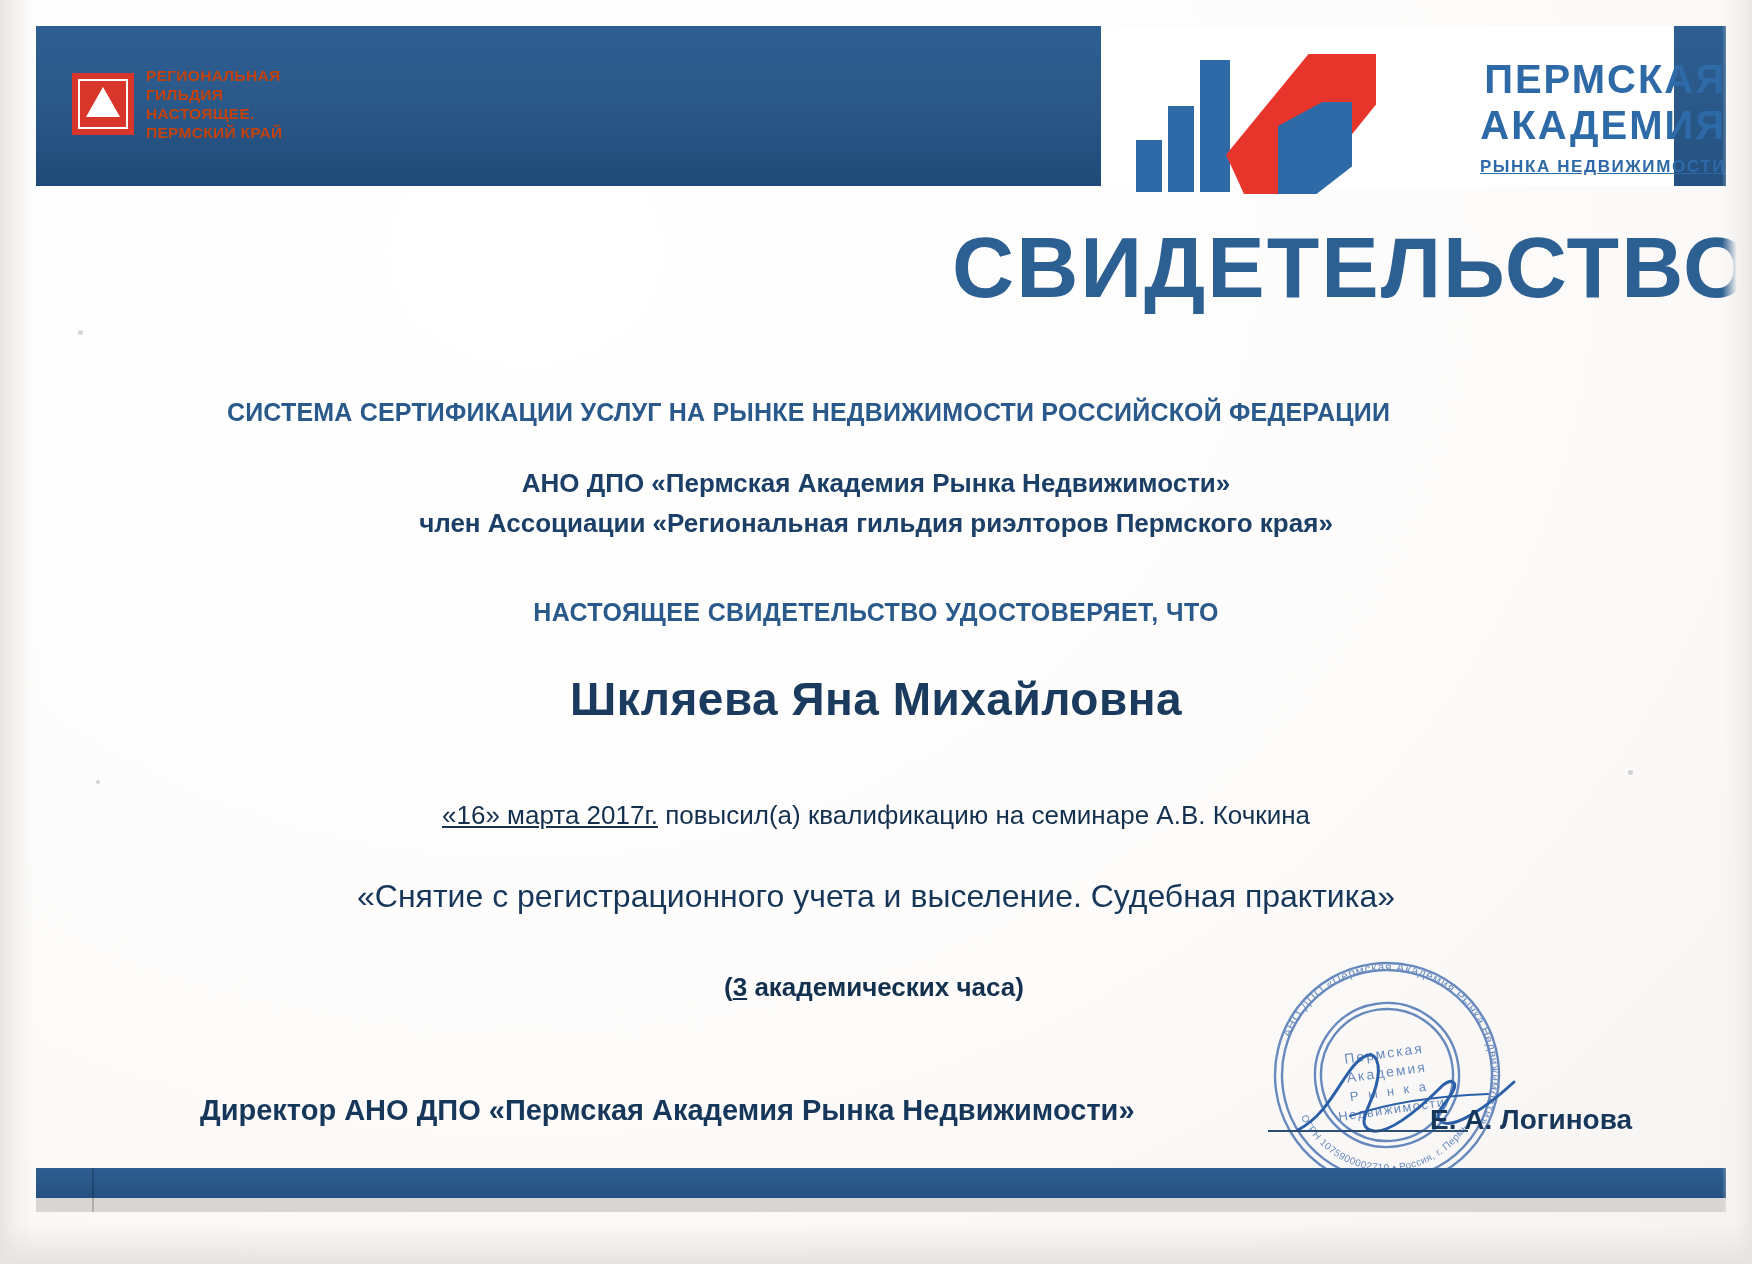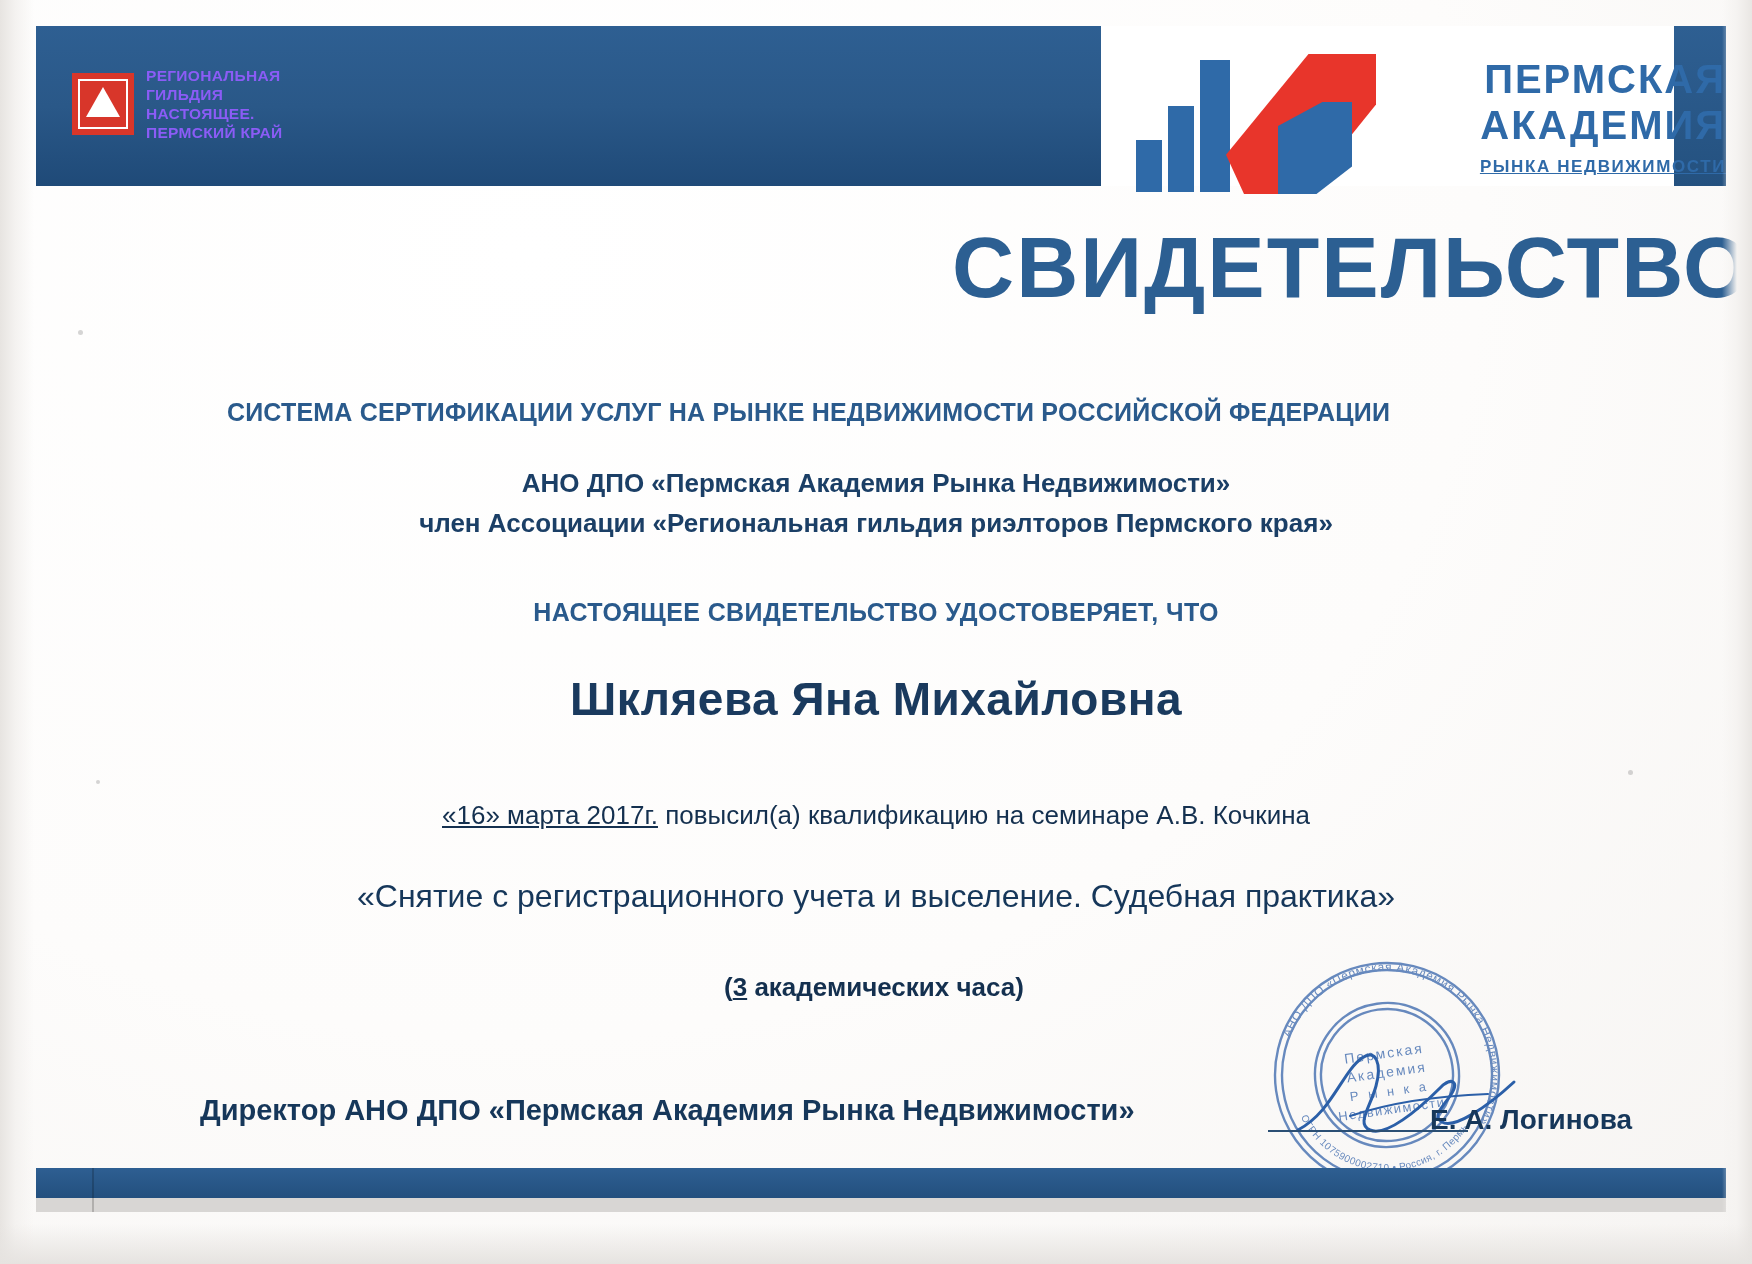--- a/index.html
+++ b/index.html
@@ -104,21 +104,21 @@
     border-right: 17px solid transparent;
     border-bottom: 30px solid #ffffff;
   }
   .rgr-mark .bar {
     position: absolute;
     left: 14px; bottom: 13px;
     width: 34px; height: 4px;
     background: #d8362a;
   }
   .rgr-text {
-    color: #8b5cf6;
+    color: #c2410c;
     font-size: 15.5px;
     line-height: 19px;
     font-weight: bold;
     letter-spacing: 0.3px;
     white-space: nowrap;
   }
   .rgr-text .l1, .rgr-text .l2, .rgr-text .l3 { font-weight: bold; }
   .rgr-text .l4 { font-weight: bold; }
 
   

